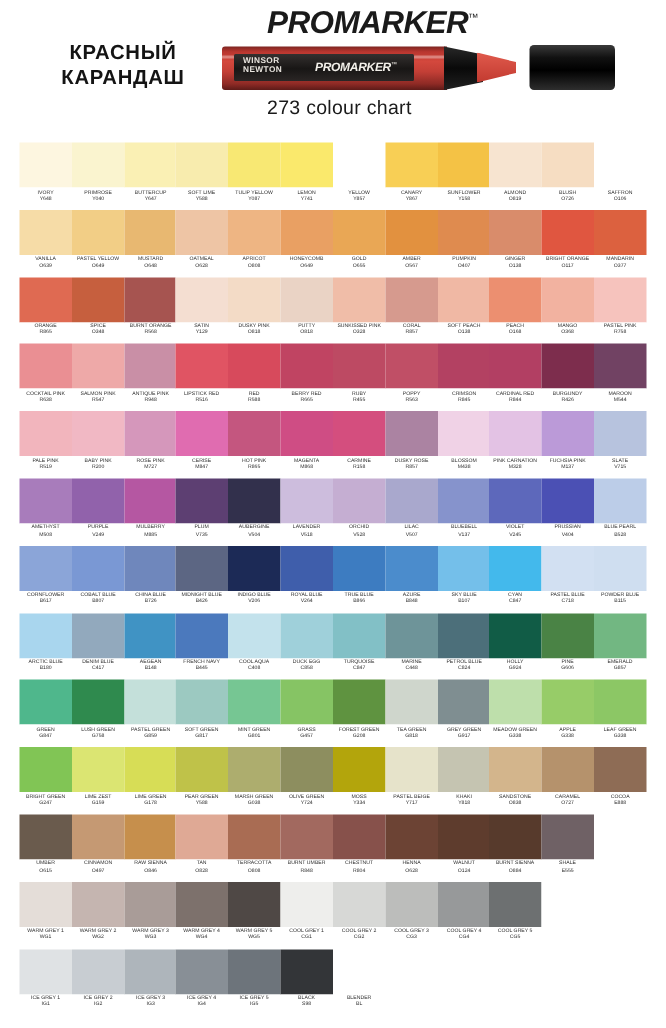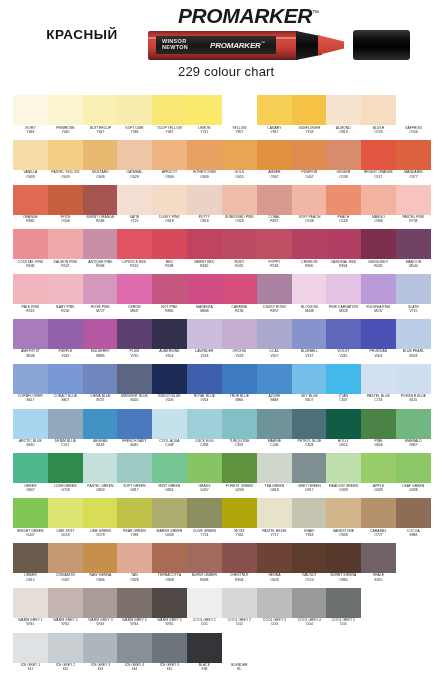--- a/index.html
+++ b/index.html
@@ -199,20 +199,21 @@
   }
   .swatch-cell.empty .swatch-chip { background: #ffffff; }
 </style>
 </head>
 <body>
 
 <div id="header">
 
   <div id="brand-title">
     <span>КРАСНЫЙ</span>
+    <span class="line2">КАРАНДАШ</span>
   </div>
 
   <div id="promarker-wordmark">
     <span>PROMARKER</span><span class="tm">™</span>
   </div>
 
   <div id="marker-figure">
     <div id="marker-barrel">
       <div id="marker-barrel-stripe"></div>
     </div>
@@ -222,21 +223,21 @@
       <span>NEWTON</span>
     </div>
     <div id="marker-sub-wordmark">
       <span>PROMARKER</span><span class="tm">™</span>
     </div>
     <div id="marker-shoulder"></div>
     <div id="marker-nib"></div>
     <div id="marker-cap"></div>
   </div>
 
-  <div id="chart-subtitle">229 colour chart</div>
+  <div id="chart-subtitle">273 colour chart</div>
 </div>
 
 <div id="colour-grid">
     <div class="grid-row">
       <div class="swatch-cell">
         <div class="swatch-chip" style="background: rgb(253, 246, 224);"></div>
         <div class="swatch-caption">
           <span class="swatch-name">IVORY</span>
           <span class="swatch-code">Y648</span>
         </div>

